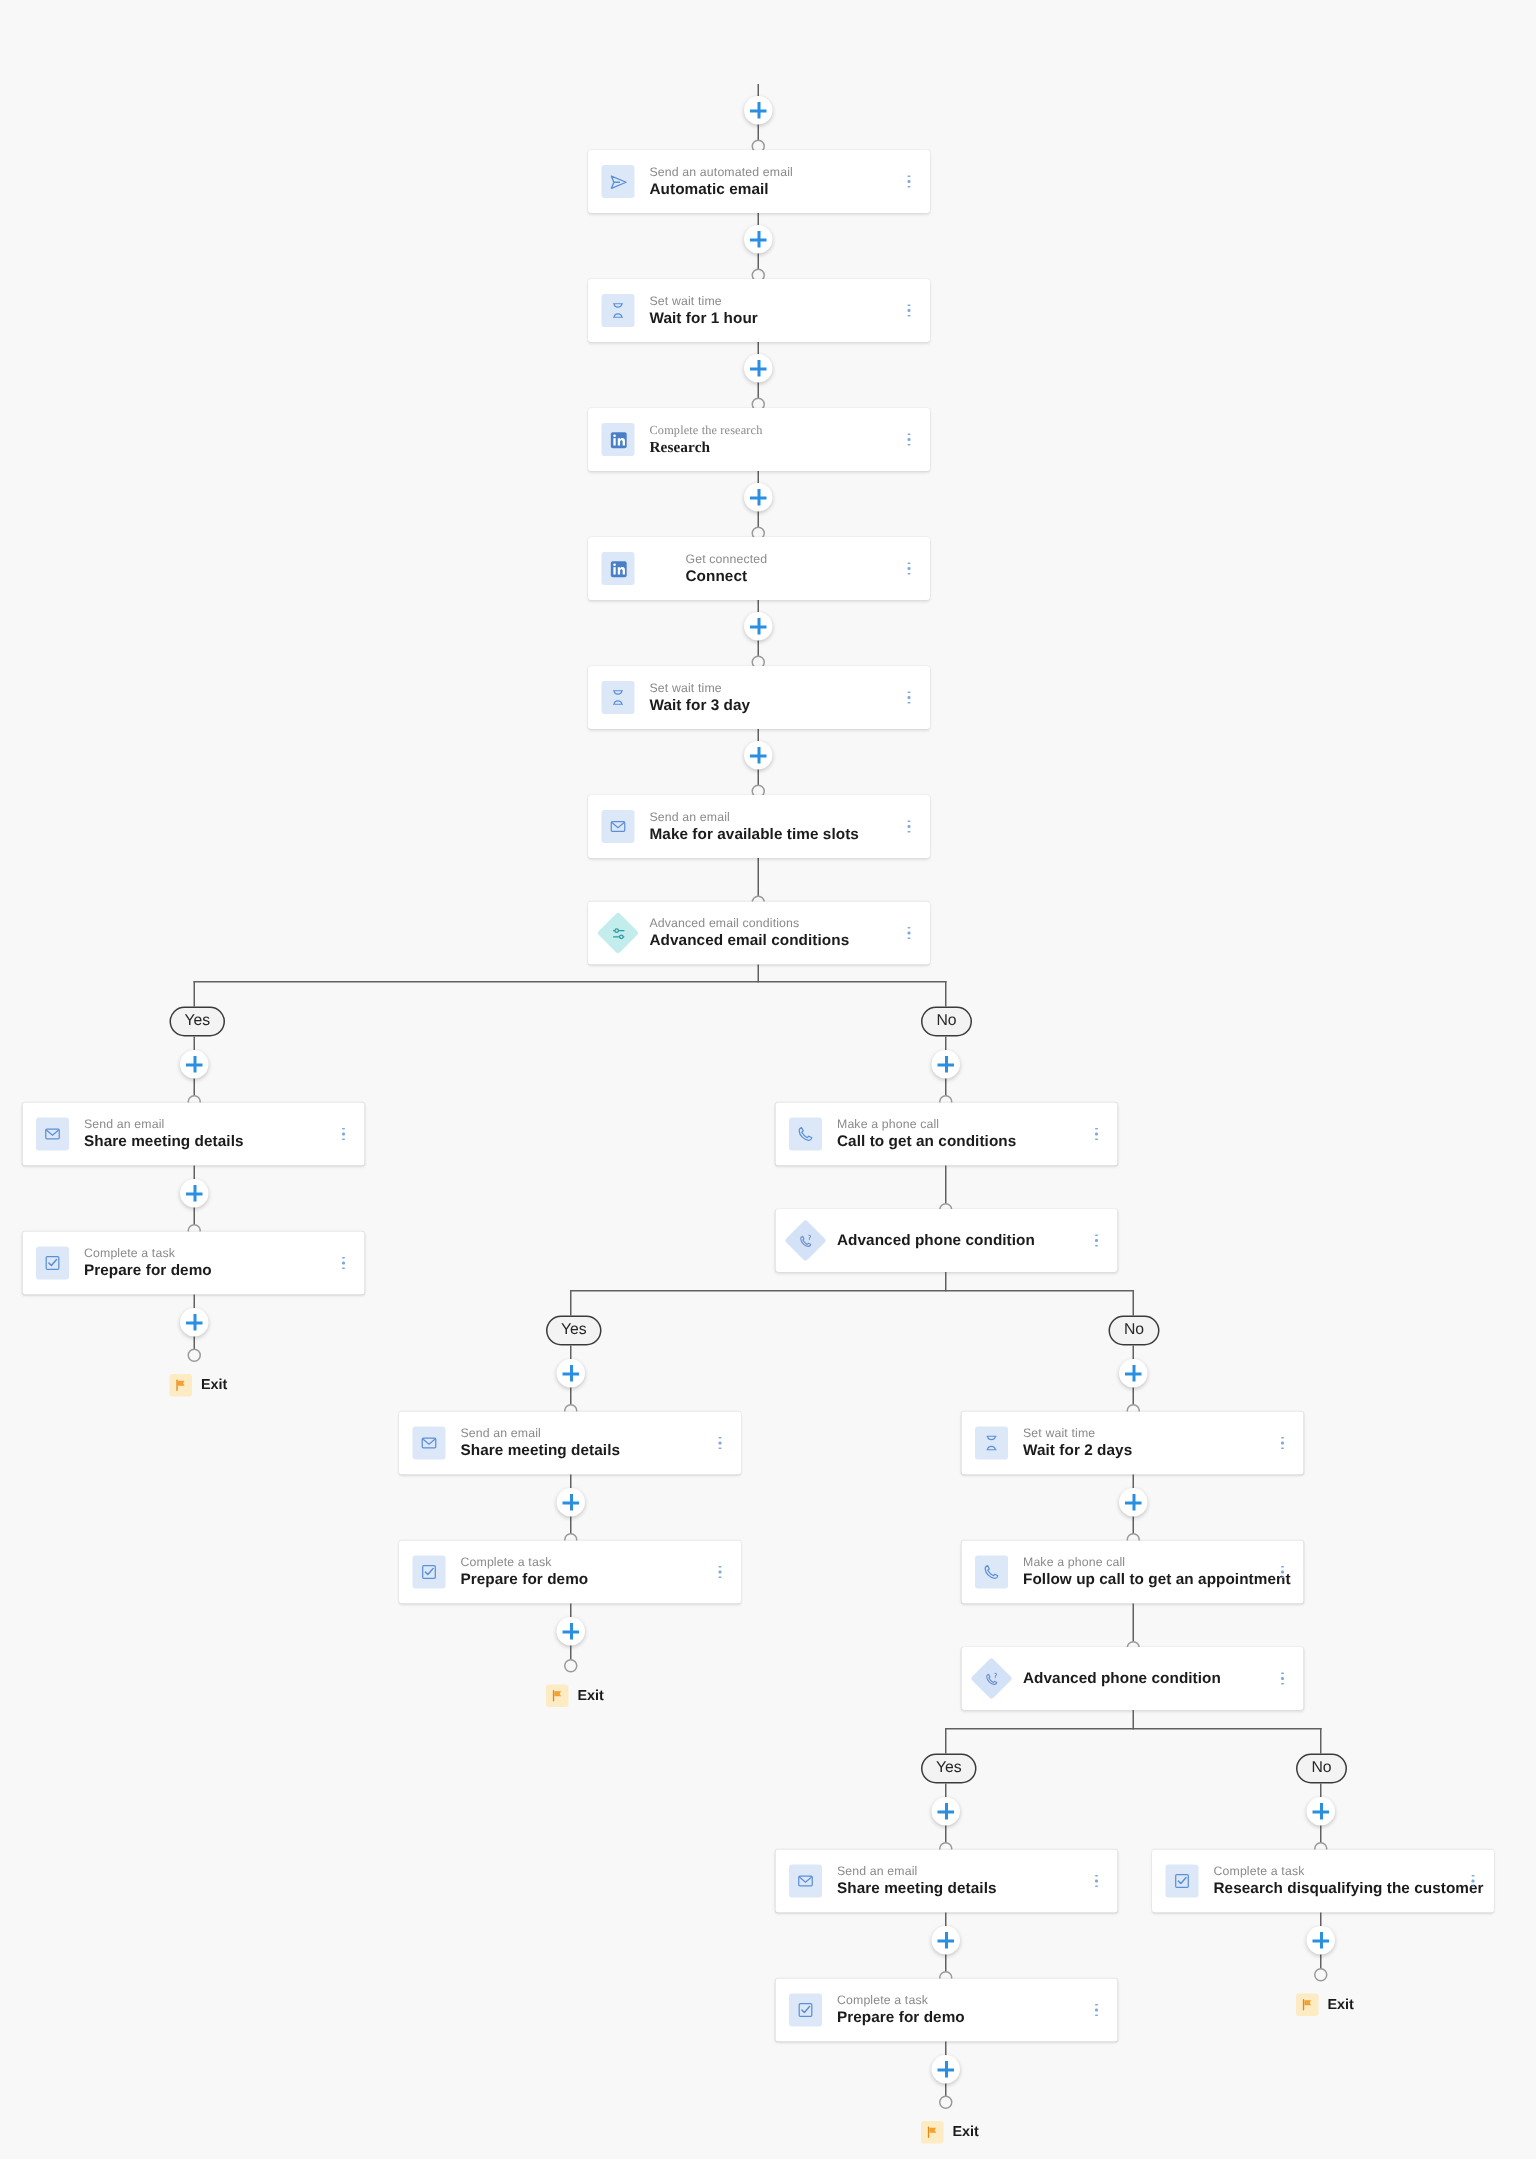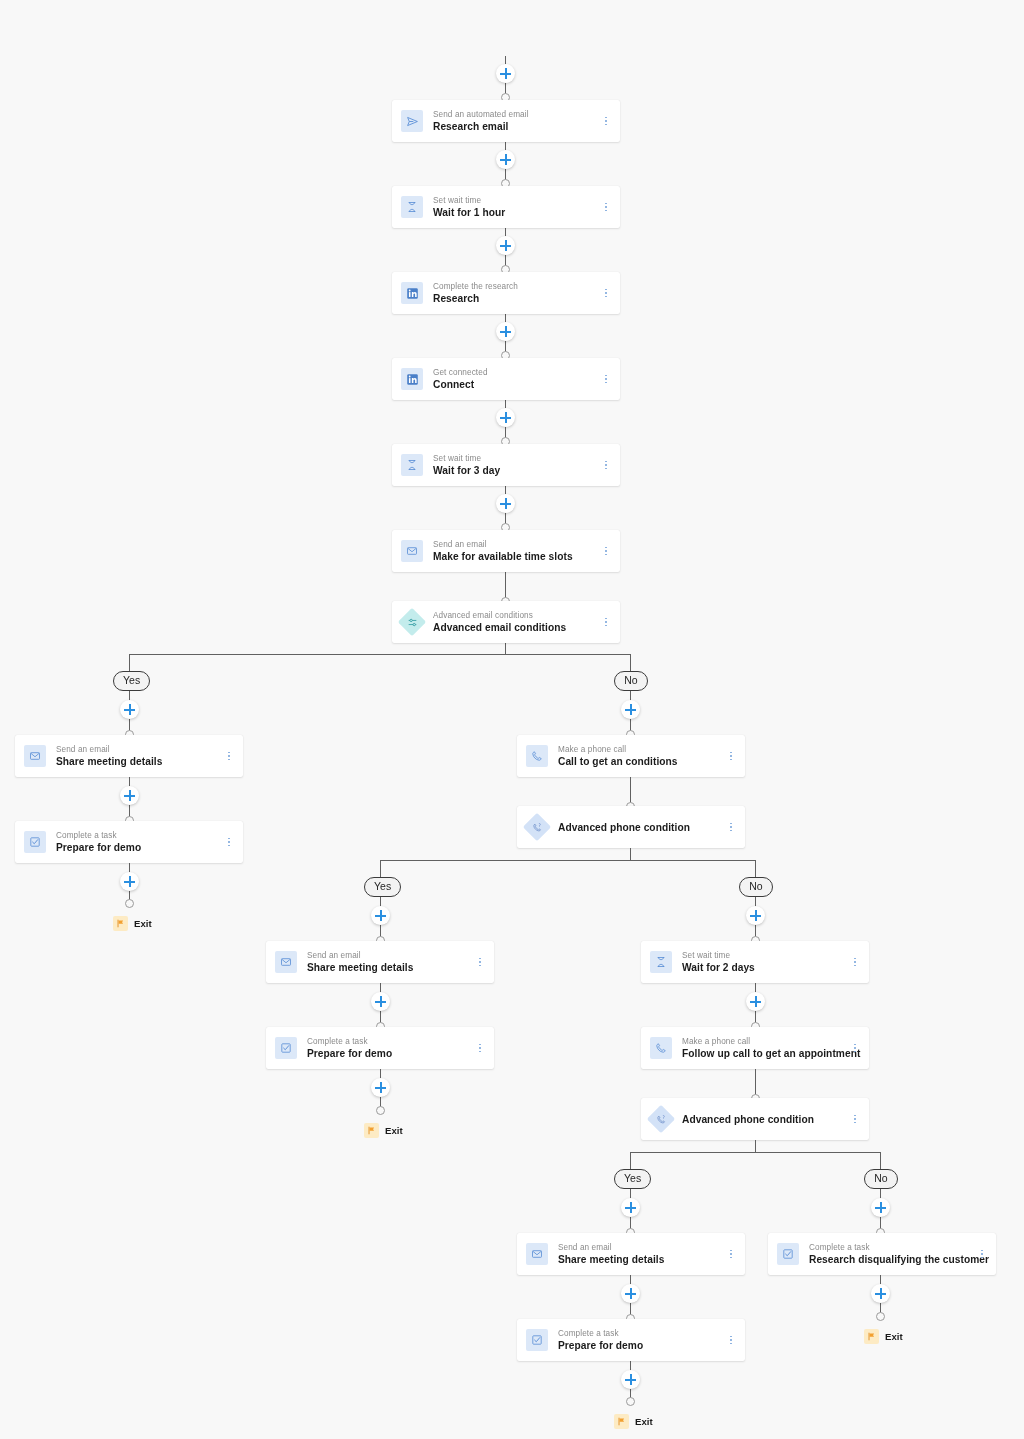--- a/index.html
+++ b/index.html
@@ -193,21 +193,21 @@
 
   <div class="card" style="left:392px; top:100px; width:228px;">
     <div class="card-icon ic-tile">
       <svg width="13" height="13" viewBox="0 0 16 16">
         <path d="M2 3 L14 8 L2 13 L4 8 Z" fill="none" stroke="#5b8fd6" stroke-width="1.1" stroke-linejoin="round"></path>
         <path d="M4 8 L9 8" stroke="#5b8fd6" stroke-width="1.1"></path>
       </svg>
     </div>
     <div class="card-text">
       <div class="card-sub">Send an automated email</div>
-      <div class="card-title">Research email</div>
+      <div class="card-title">Automatic email</div>
     </div>
     <div class="kebab">
         <i></i>
         <i></i>
         <i></i>
       </div>
   </div>
 
   <div class="plus-btn" style="left:496px; top:150px;"></div>
   <div class="node-dot" style="left:501px; top:179px;"></div>
@@ -225,21 +225,21 @@
     <div class="kebab">
         <i></i>
         <i></i>
         <i></i>
       </div>
   </div>
 
   <div class="plus-btn" style="left:496px; top:236px;"></div>
   <div class="node-dot" style="left:501px; top:265px;"></div>
 
-  <div class="card" style="left:392px; top:272px; width:228px;">
+  <div class="card" style="left:392px; top:272px; width:228px;font-family:Liberation Serif, serif;">
     <div class="card-icon ic-tile">
       <svg width="13" height="13" viewBox="0 0 16 16">
         <rect x="1.5" y="1.5" width="13" height="13" rx="1.6" fill="#4a7fc8"></rect>
         <rect x="3.6" y="6.3" width="1.9" height="6" fill="#ffffff"></rect>
         <circle cx="4.55" cy="4.3" r="1.1" fill="#ffffff"></circle>
         <path d="M7.2 6.3 h1.8 v.9 c.4-.7 1.2-1.1 2-1.1 1.4 0 2.1.9 2.1 2.5 v3.7 h-1.9 V9.2 c0-.8-.3-1.3-1-1.3 -.6 0-1.1.45-1.1 1.35 v3.05 H7.2 Z" fill="#ffffff"></path>
       </svg>
     </div>
     <div class="card-text">
       <div class="card-sub">Complete the research</div>
@@ -248,21 +248,21 @@
     <div class="kebab">
         <i></i>
         <i></i>
         <i></i>
       </div>
   </div>
 
   <div class="plus-btn" style="left:496px; top:322px;"></div>
   <div class="node-dot" style="left:501px; top:351px;"></div>
 
-  <div class="card" style="left:392px; top:358px; width:228px;">
+  <div class="card" style="left:392px; top:358px; width:228px;gap:24px;">
     <div class="card-icon ic-tile">
       <svg width="13" height="13" viewBox="0 0 16 16">
         <rect x="1.5" y="1.5" width="13" height="13" rx="1.6" fill="#4a7fc8"></rect>
         <rect x="3.6" y="6.3" width="1.9" height="6" fill="#ffffff"></rect>
         <circle cx="4.55" cy="4.3" r="1.1" fill="#ffffff"></circle>
         <path d="M7.2 6.3 h1.8 v.9 c.4-.7 1.2-1.1 2-1.1 1.4 0 2.1.9 2.1 2.5 v3.7 h-1.9 V9.2 c0-.8-.3-1.3-1-1.3 -.6 0-1.1.45-1.1 1.35 v3.05 H7.2 Z" fill="#ffffff"></path>
       </svg>
     </div>
     <div class="card-text">
       <div class="card-sub">Get connected</div>

